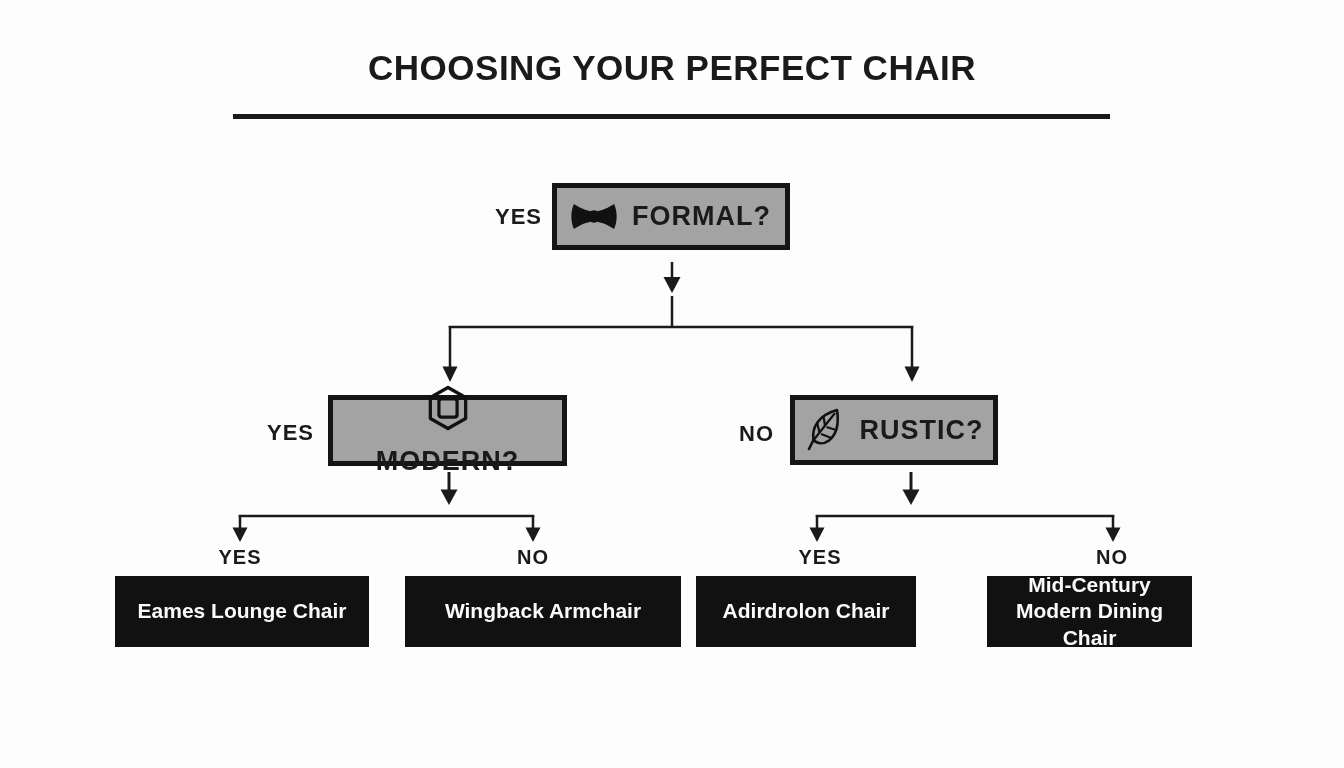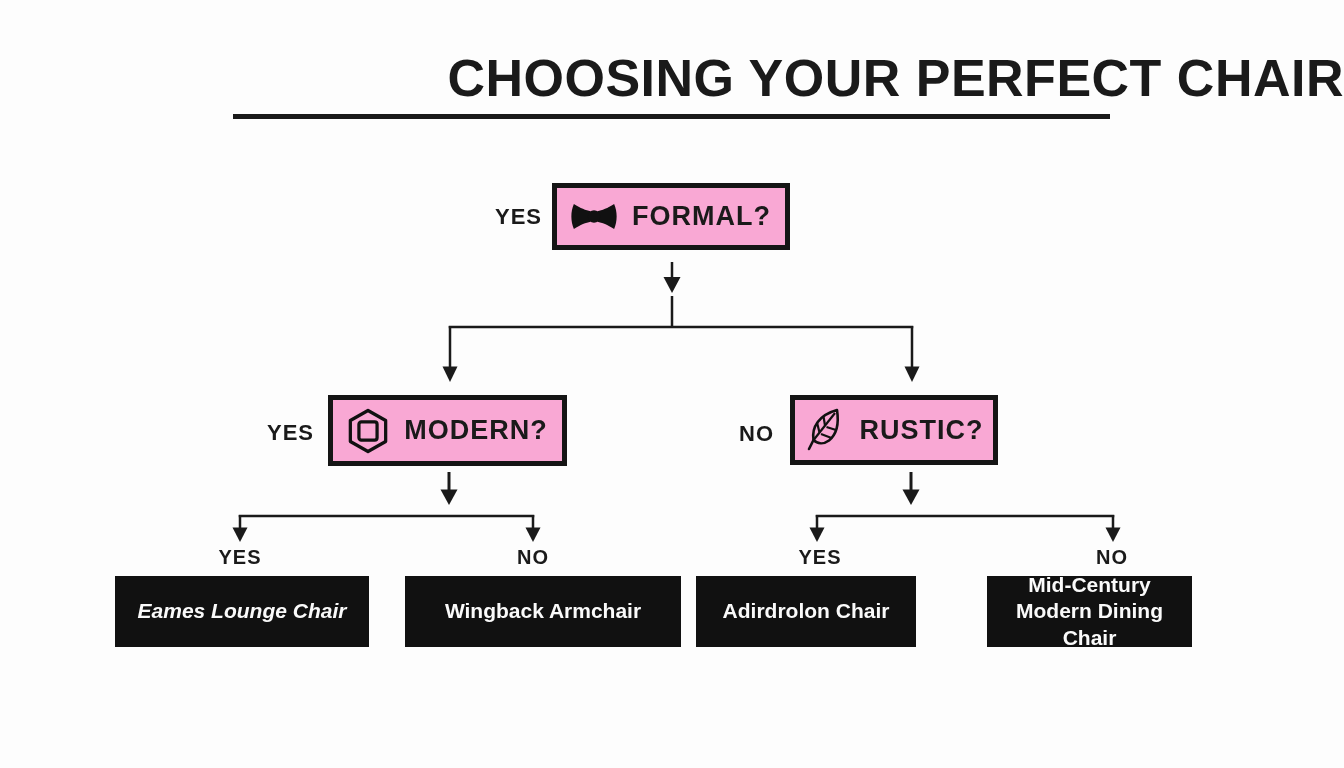--- a/index.html
+++ b/index.html
@@ -8,43 +8,43 @@
     font-family: "Liberation Sans", sans-serif;
     background: #fdfdfd;
     position: relative;
     overflow: hidden;
     color: #1a1a1a;
   }
   .stage { position: absolute; inset: 0; width: 1344px; height: 768px; }
 
   .title {
     position: absolute; left: 0; top: 48px; width: 1344px;
-    text-align: right;
-    font-size: 52px; font-weight: bold; letter-spacing: 0.5px;
+    text-align: center;
+    font-size: 35px; font-weight: bold; letter-spacing: 0.5px;
     color: #1a1a1a;
   }
   .title-rule {
     position: absolute; left: 233px; top: 114px; width: 877px; height: 5px;
     background: #1a1a1a;
   }
 
   svg.connectors { position: absolute; left: 0; top: 0; width: 1344px; height: 768px; }
   .cline { stroke: #1a1a1a; fill: none; }
   .chead { fill: #1a1a1a; stroke: none; }
 
   .qbox {
     position: absolute;
-    background: #f9a8d4;
+    background: #a3a3a3;
     border: 5px solid #151515;
     display: flex; align-items: center; justify-content: center;
     gap: 15px;
   }
   .qbox .qlabel { font-size: 27px; font-weight: bold; letter-spacing: 1px; }
   #box-formal { left: 552px; top: 183px; width: 238px; height: 67px; }
-  #box-modern { left: 328px; top: 395px; width: 239px; height: 71px; }
+  #box-modern { left: 328px; top: 395px; width: 239px; height: 71px; flex-direction: column; }
   #box-rustic { left: 790px; top: 395px; width: 208px; height: 70px; }
   .qicon { display: flex; align-items: center; }
 
   .branch-label {
     position: absolute; font-weight: bold; color: #1a1a1a;
   }
   .side-label { font-size: 22px; width: 64px; text-align: right; letter-spacing: 1px; }
   #lbl-root-yes { left: 478px; top: 204px; }
   #lbl-modern-yes { left: 250px; top: 420px; }
   #lbl-rustic-no { left: 710px; top: 421px; }
@@ -59,21 +59,21 @@
   #ans-3 { left: 1052px; }
 
   .result-box {
     position: absolute; top: 576px; height: 71px;
     background: #111111; color: #fafafa;
     display: flex; align-items: center; justify-content: center;
     text-align: center;
     font-size: 21px; font-weight: bold;
     padding: 4px 14px; line-height: 1.25;
   }
-  #res-0 { left: 115px; width: 254px; font-style: italic; }
+  #res-0 { left: 115px; width: 254px; }
   #res-1 { left: 405px; width: 276px; }
   #res-2 { left: 696px; width: 220px; }
   #res-3 { left: 987px; width: 205px; }
 </style>
 </head>
 <body>
 
 <div class="stage">
 
   <div class="title">CHOOSING YOUR PERFECT CHAIR</div>

